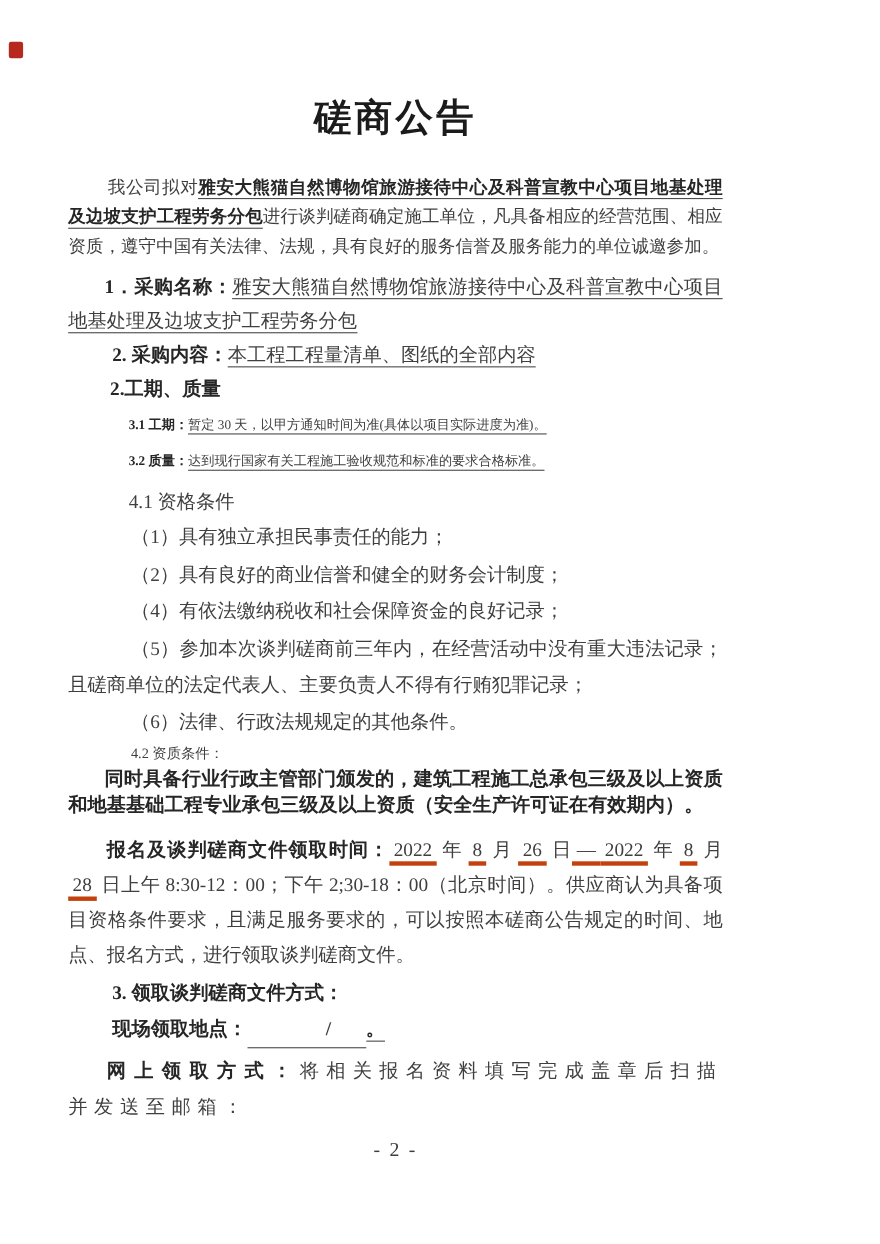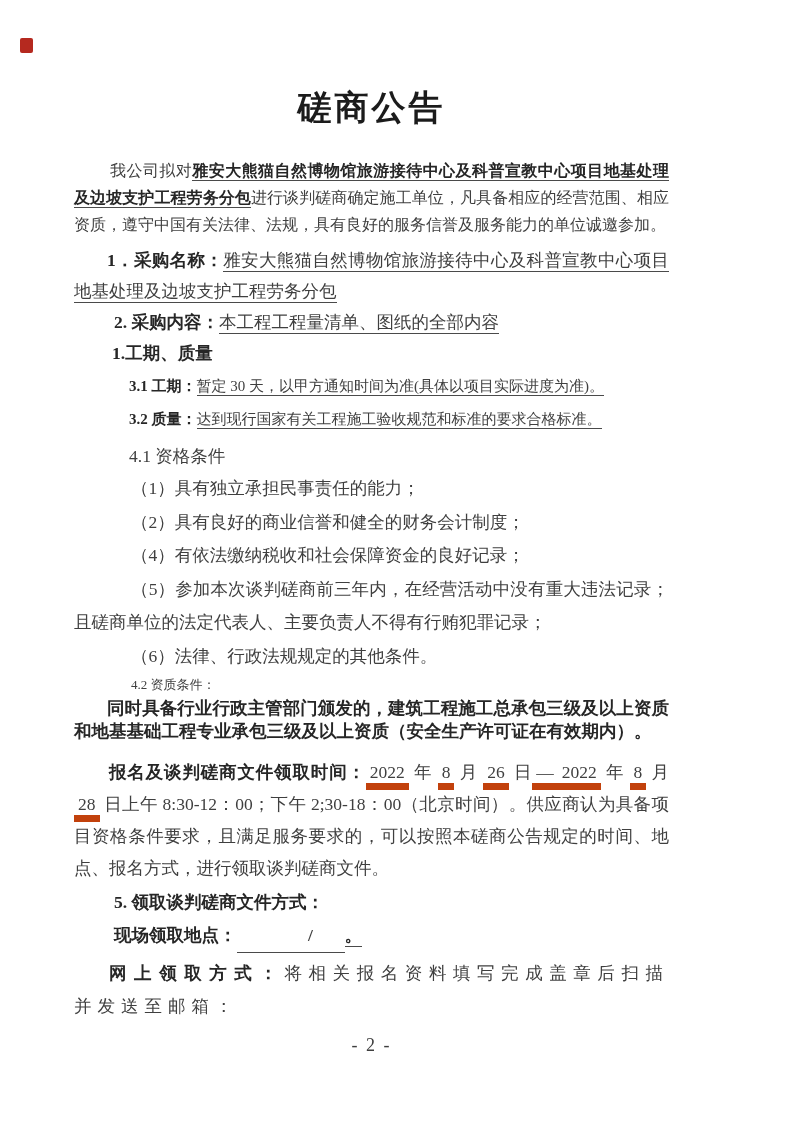--- a/index.html
+++ b/index.html
@@ -8,51 +8,50 @@
     background: #ffffff;
     font-family: "Liberation Serif", "DejaVu Serif", serif;
     color: #3f3f3f;
     overflow: hidden;
   }
   .page {
     position: relative;
     width: 715px; height: 1131px;
     padding: 0 58px 0 62px;
     box-sizing: border-box;
-    margin-left: 12px;
   }
   .stamp-artifact {
     position: absolute;
     left: 8px; top: 38px;
     width: 13px; height: 15px;
     border-radius: 2px;
   }
   .doc-title {
     padding-top: 86px;
     text-align: center;
     font-size: 34px;
     line-height: 44px;
     font-weight: bold;
     letter-spacing: 3px;
     color: #1b1b1b;
   }
   p { margin: 0; text-align: justify; }
   .b { font-weight: bold; color: #262626; }
   .u { border-bottom: 1px solid #4a4a4a; padding-bottom: 1px; }
-  .unum { border-bottom: 7px solid #c2410c; padding: 0 4px 1px 4px; }
+  .unum { border-bottom: 4px solid #c2410c; padding: 0 4px 1px 4px; }
 
   .intro {
     margin-top: 27px;
     font-size: 16px; line-height: 27px;
     text-indent: 36px;
   }
   .sec1 { margin-top: 7px; font-size: 17.5px; line-height: 31px; text-indent: 33px; }
   .sec2 { font-size: 17.5px; line-height: 30px; text-indent: 40px; }
   .h3   { font-size: 17.5px; line-height: 33px; text-indent: 38px; }
-  .sub31, .sub32 { font-size: 15px; line-height: 33px; text-indent: 55px; }
+  .sub31, .sub32 { font-size: 12px; line-height: 33px; text-indent: 55px; }
   .h4   { font-size: 17.5px; line-height: 33px; text-indent: 43px; }
   .sub41 { margin-top: 4px; font-size: 17.5px; line-height: 32px; text-indent: 55px; }
   .qual { font-size: 17.5px; line-height: 33.5px; text-indent: 57px; }
   .sub42 { font-size: 13px; line-height: 24px; text-indent: 57px; }
   .body42 { font-size: 17.5px; line-height: 23px; text-indent: 33px; }
   .signup { margin-top: 13px; font-size: 17.5px; line-height: 32px; text-indent: 35px; }
   .h5 { margin-top: 2px; font-size: 17.5px; line-height: 33px; text-indent: 40px; }
   .onsite { font-size: 17.5px; line-height: 33px; text-indent: 40px; }
   .online { margin-top: 4px; font-size: 17.5px; line-height: 33px; text-indent: 35px; letter-spacing: 6px; }
   .online .b { letter-spacing: 7px; }
@@ -79,42 +78,42 @@
   <div class="stamp-artifact" style="background: rgb(181, 41, 31);"></div>
 
   <div class="doc-title">磋商公告</div>
 
   <p class="intro"><span>我公司拟对</span><span class="b u">雅安大熊猫自然博物馆旅游接待中心及科普宣教中心项目地基处理及边坡支护工程劳务分包</span><span>进行谈判磋商确定施工单位，凡具备相应的经营范围、相应资质，遵守中国有关法律、法规，具有良好的服务信誉及服务能力的单位诚邀参加。</span></p>
 
   <p class="sec1"><span class="b">1．采购名称：</span><span class="u">雅安大熊猫自然博物馆旅游接待中心及科普宣教中心项目地基处理及边坡支护工程劳务分包</span></p>
 
   <p class="sec2"><span class="b">2. 采购内容：</span><span class="u">本工程工程量清单、图纸的全部内容</span></p>
 
-  <p class="h3"><span class="b">1.工期、质量</span></p>
+  <p class="h3"><span class="b">2.工期、质量</span></p>
 
   <p class="sub31"><span class="b">3.1 工期：</span><span class="u">暂定 30 天，以甲方通知时间为准(具体以项目实际进度为准)。</span></p>
 
   <p class="sub32"><span class="b">3.2 质量：</span><span class="u">达到现行国家有关工程施工验收规范和标准的要求合格标准。</span></p>
 
 
   <p class="sub41">4.1 资格条件</p>
 
   <p class="qual">（1）具有独立承担民事责任的能力；</p>
   <p class="qual">（2）具有良好的商业信誉和健全的财务会计制度；</p>
   <p class="qual">（4）有依法缴纳税收和社会保障资金的良好记录；</p>
   <p class="qual">（5）参加本次谈判磋商前三年内，在经营活动中没有重大违法记录；且磋商单位的法定代表人、主要负责人不得有行贿犯罪记录；</p>
   <p class="qual">（6）法律、行政法规规定的其他条件。</p>
 
   <p class="sub42">4.2 资质条件：</p>
 
   <p class="body42"><span class="b">同时具备行业行政主管部门颁发的，建筑工程施工总承包三级及以上资质和地基基础工程专业承包三级及以上资质（安全生产许可证在有效期内）。</span></p>
 
   <p class="signup"><span class="b">报名及谈判磋商文件领取时间：</span><span class="unum">2022</span><span> 年 </span><span class="unum">8</span><span> 月 </span><span class="unum">26</span><span> 日</span><span class="unum">—</span><span class="unum">2022</span><span> 年 </span><span class="unum">8</span><span> 月 </span><span class="unum">28</span><span> 日上午 8:30-12：00；</span><span>下午 2;30-18：00（北京时间）。供应商认为具备项目资格条件要求，且满足服务要求的，可以按照本磋商公告规定的时间、地点、报名方式，进行领取谈判磋商文件。</span></p>
 
-  <p class="h5"><span class="b">5. 领取谈判磋商文件方式：</span></p>
+  <p class="h5"><span class="b">3. 领取谈判磋商文件方式：</span></p>
 
   <p class="onsite"><span class="b">现场领取地点：</span><span class="blank-field">/</span><span class="b u">。</span></p>
 
   <p class="online"><span class="b">网上领取方式：</span><span>将相关报名资料填写完成盖章后扫描并发送至邮箱：</span></p>
 
   <div class="footer">- 2 -</div>
 
 </div>
 
 </body></html>

